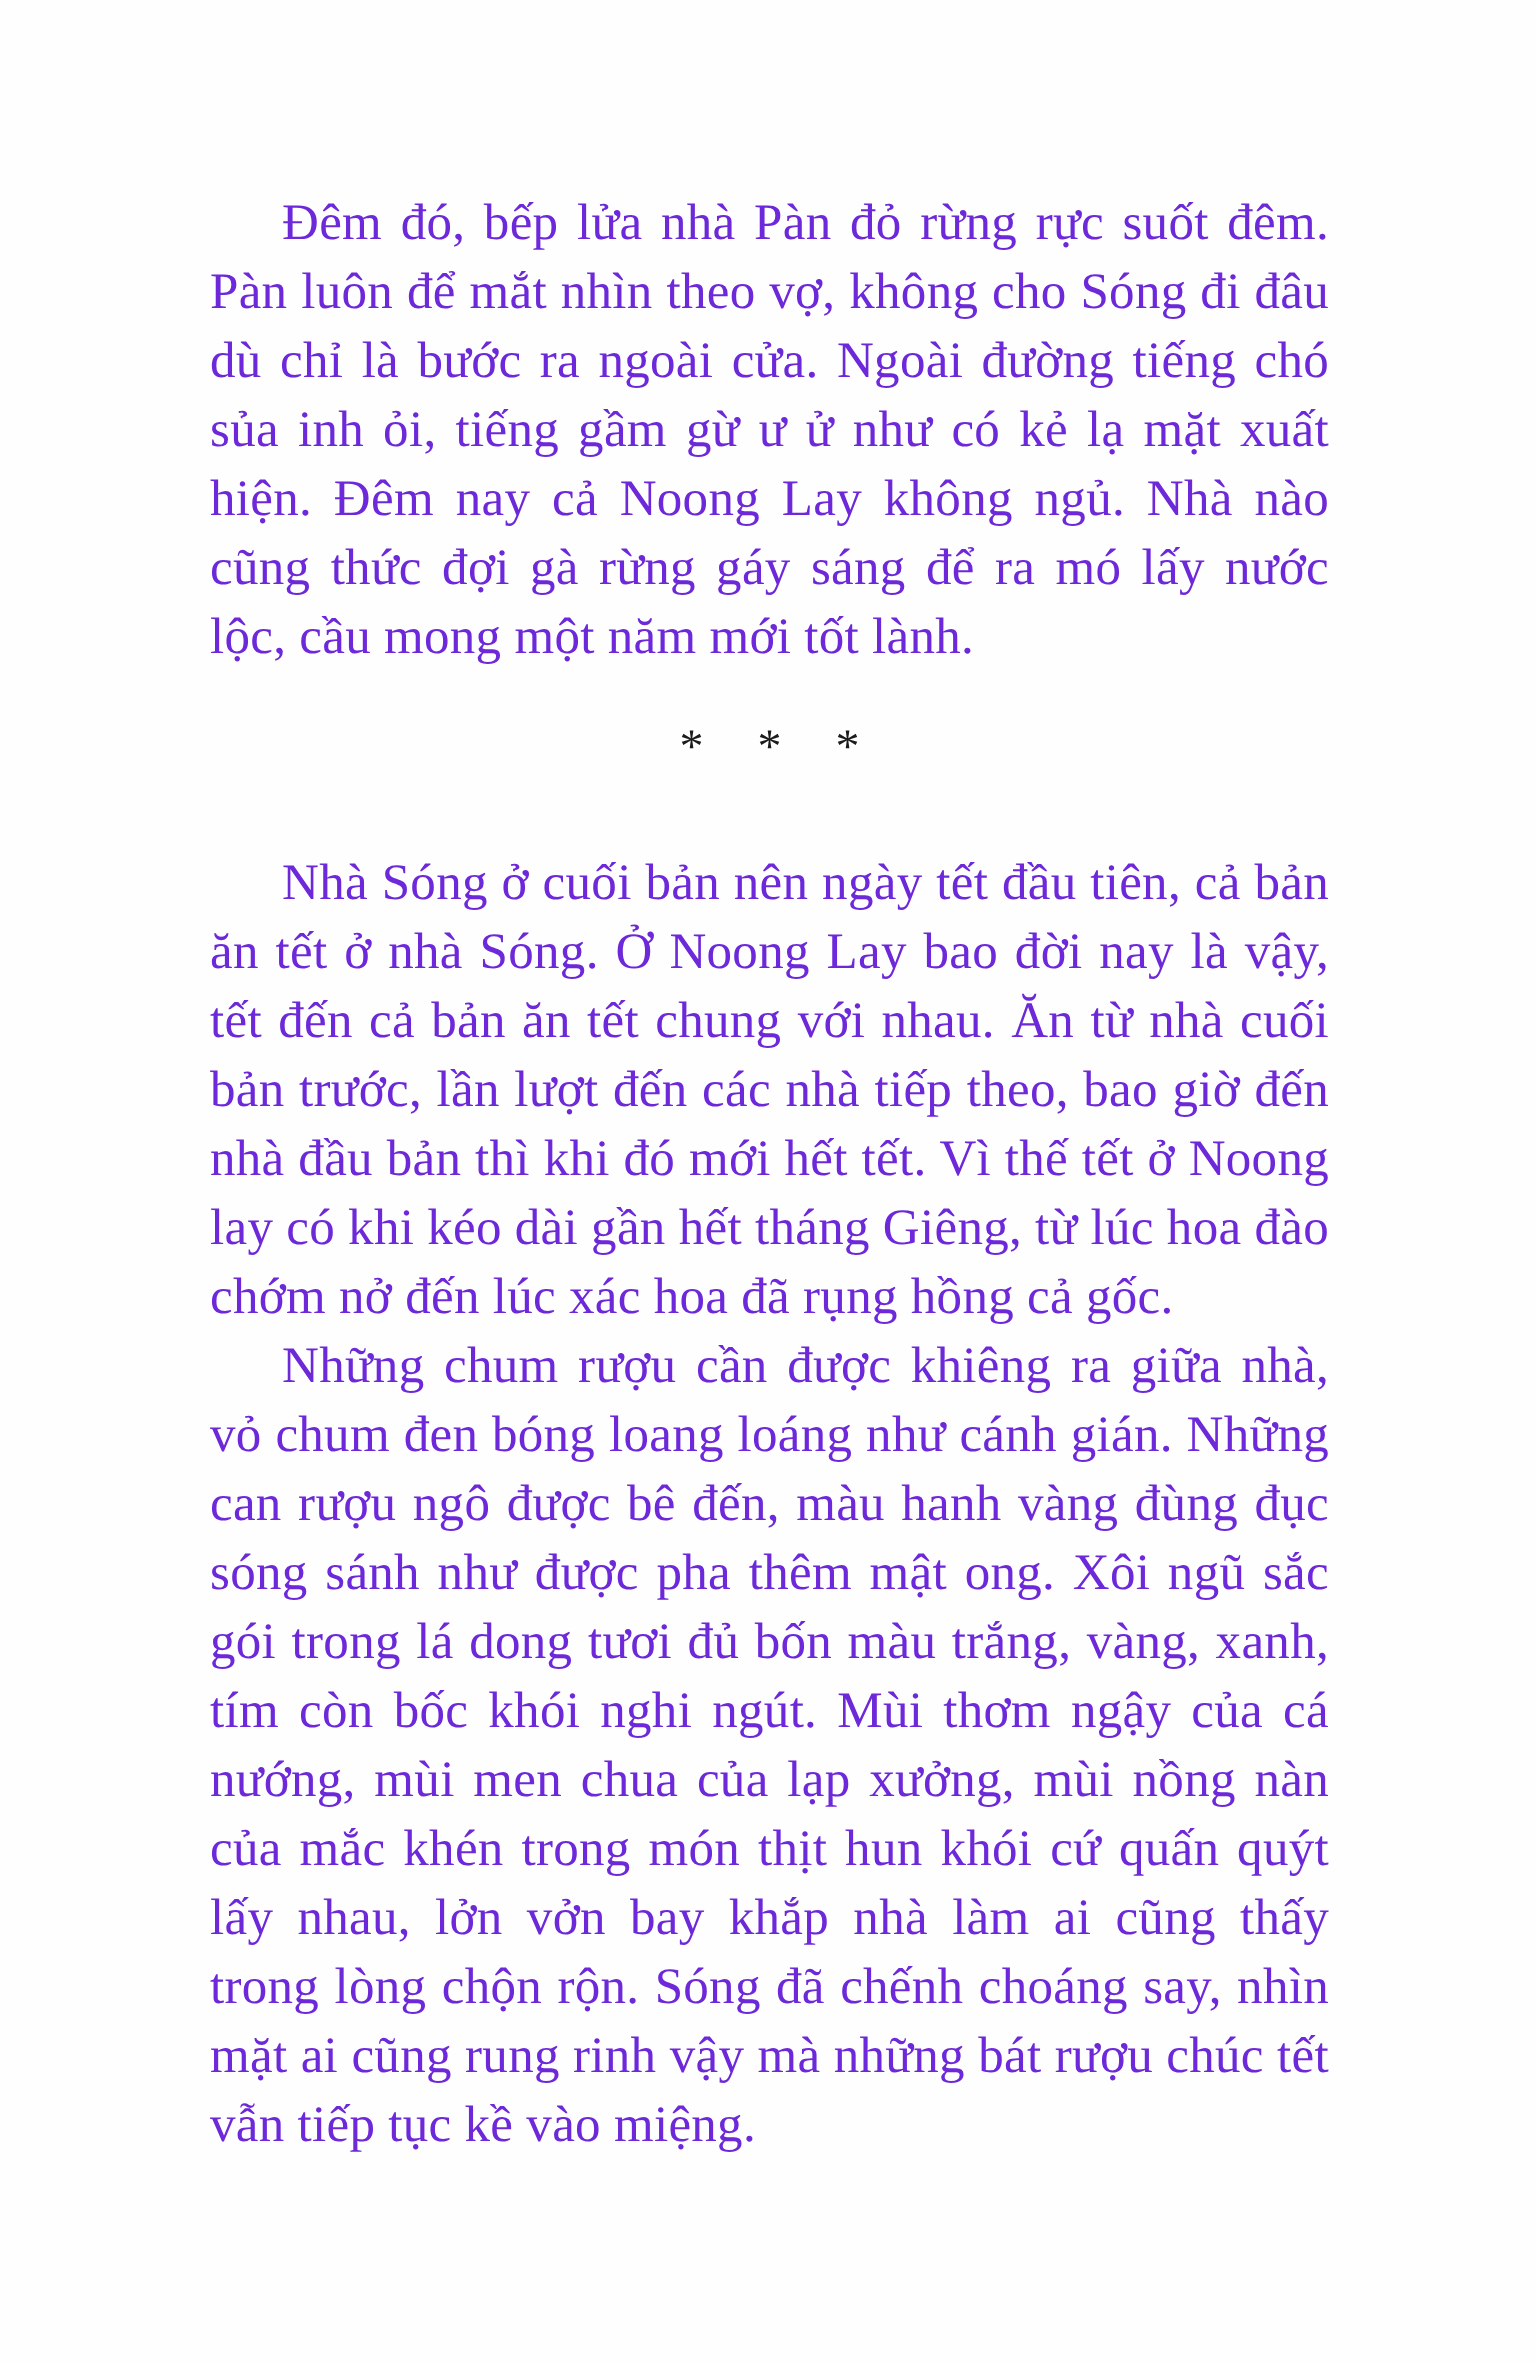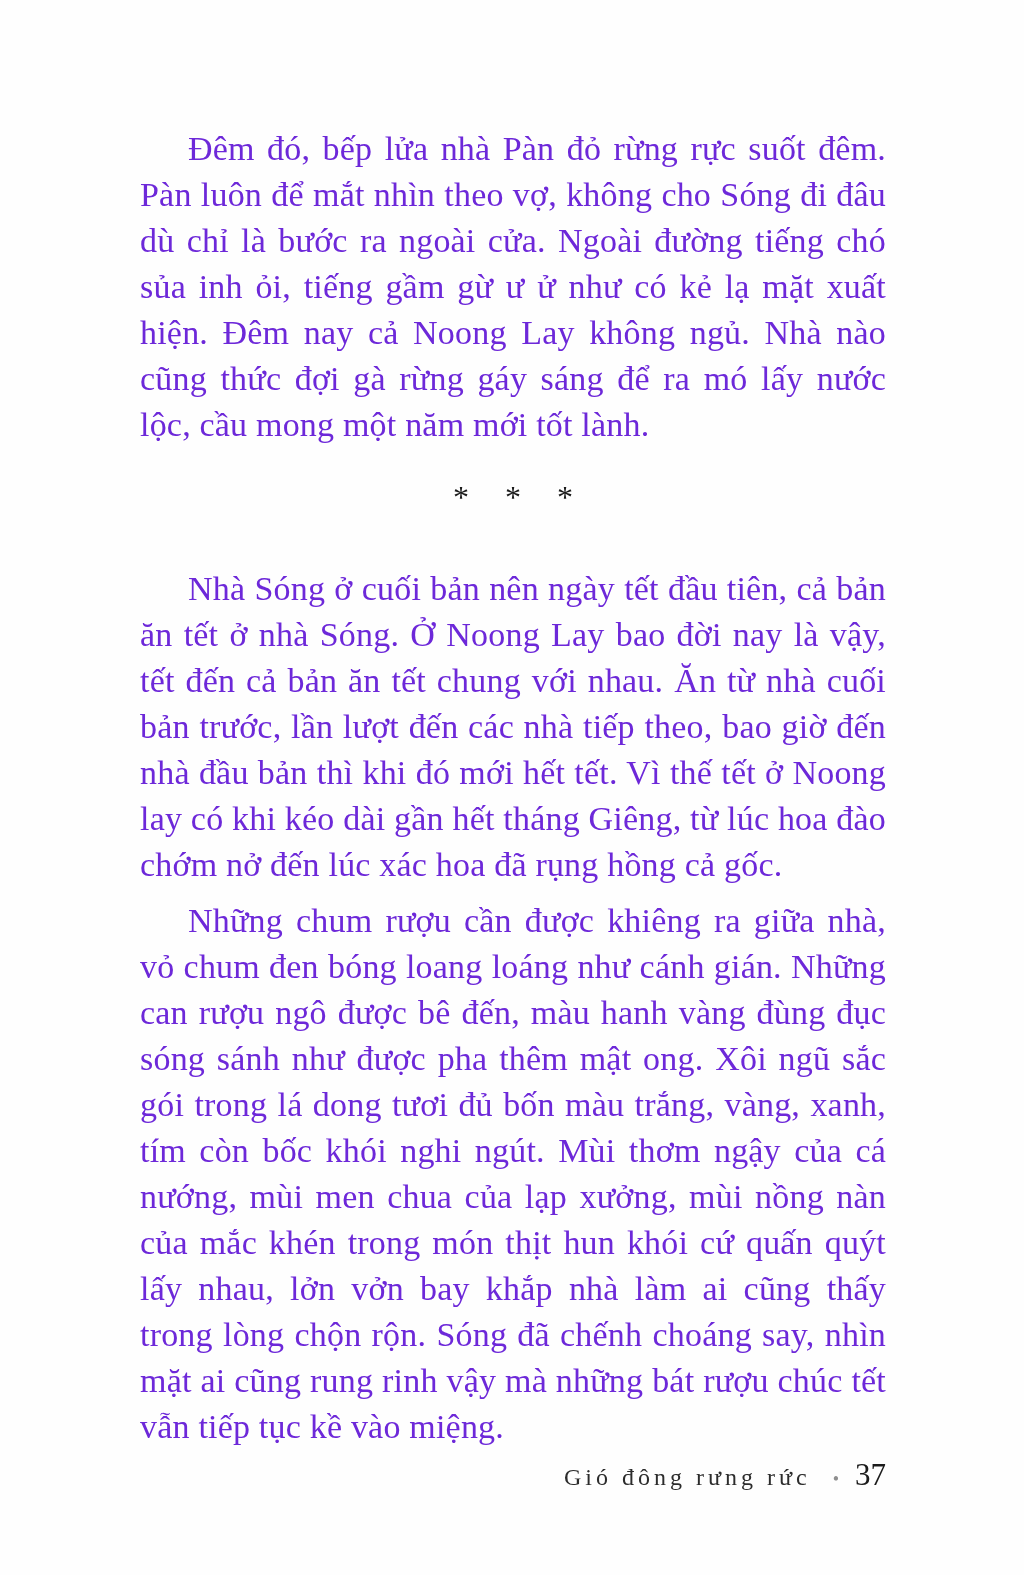--- a/index.html
+++ b/index.html
@@ -32,21 +32,21 @@
   }
   .separator {
     text-align: center;
     font-size: 32px;
     line-height: 46px;
     letter-spacing: 14px;
     margin: 26px 0 46px 0;
     color: #1b1b1b;
     text-indent: 14px; 
   }
-  .para-3 { margin-top: 10px; }
+  .para-3 { }
   .footer {
     position: absolute;
     right: 138px;
     bottom: 82px;
     display: flex;
     align-items: baseline;
     white-space: nowrap;
   }
   .running-title {
     font-size: 24px;
@@ -70,18 +70,13 @@
   <div class="content">
     <p class="para-1">Đêm đó, bếp lửa nhà Pàn đỏ rừng rực suốt đêm. Pàn luôn để mắt nhìn theo vợ, không cho Sóng đi đâu dù chỉ là bước ra ngoài cửa. Ngoài đường tiếng chó sủa inh ỏi, tiếng gầm gừ ư ử như có kẻ lạ mặt xuất hiện. Đêm nay cả Noong Lay không ngủ. Nhà nào cũng thức đợi gà rừng gáy sáng để ra mó lấy nước lộc, cầu mong một năm mới tốt lành.</p>
 
     <div class="separator">* * *</div>
 
     <p class="para-2">Nhà Sóng ở cuối bản nên ngày tết đầu tiên, cả bản ăn tết ở nhà Sóng. Ở Noong Lay bao đời nay là vậy, tết đến cả bản ăn tết chung với nhau. Ăn từ nhà cuối bản trước, lần lượt đến các nhà tiếp theo, bao giờ đến nhà đầu bản thì khi đó mới hết tết. Vì thế tết ở Noong lay có khi kéo dài gần hết tháng Giêng, từ lúc hoa đào chớm nở đến lúc xác hoa đã rụng hồng cả gốc.</p>
 
     <p class="para-3">Những chum rượu cần được khiêng ra giữa nhà, vỏ chum đen bóng loang loáng như cánh gián. Những can rượu ngô được bê đến, màu hanh vàng đùng đục sóng sánh như được pha thêm mật ong. Xôi ngũ sắc gói trong lá dong tươi đủ bốn màu trắng, vàng, xanh, tím còn bốc khói nghi ngút. Mùi thơm ngậy của cá nướng, mùi men chua của lạp xưởng, mùi nồng nàn của mắc khén trong món thịt hun khói cứ quấn quýt lấy nhau, lởn vởn bay khắp nhà làm ai cũng thấy trong lòng chộn rộn. Sóng đã chếnh choáng say, nhìn mặt ai cũng rung rinh vậy mà những bát rượu chúc tết vẫn tiếp tục kề vào miệng.</p>
   </div>
 
-  <div class="footer">
-    <span class="running-title">Gió đông rưng rức</span>
-    <span class="footer-bullet">•</span>
-    <span class="page-number">37</span>
-  </div>
 </div>
 
 </body></html>

